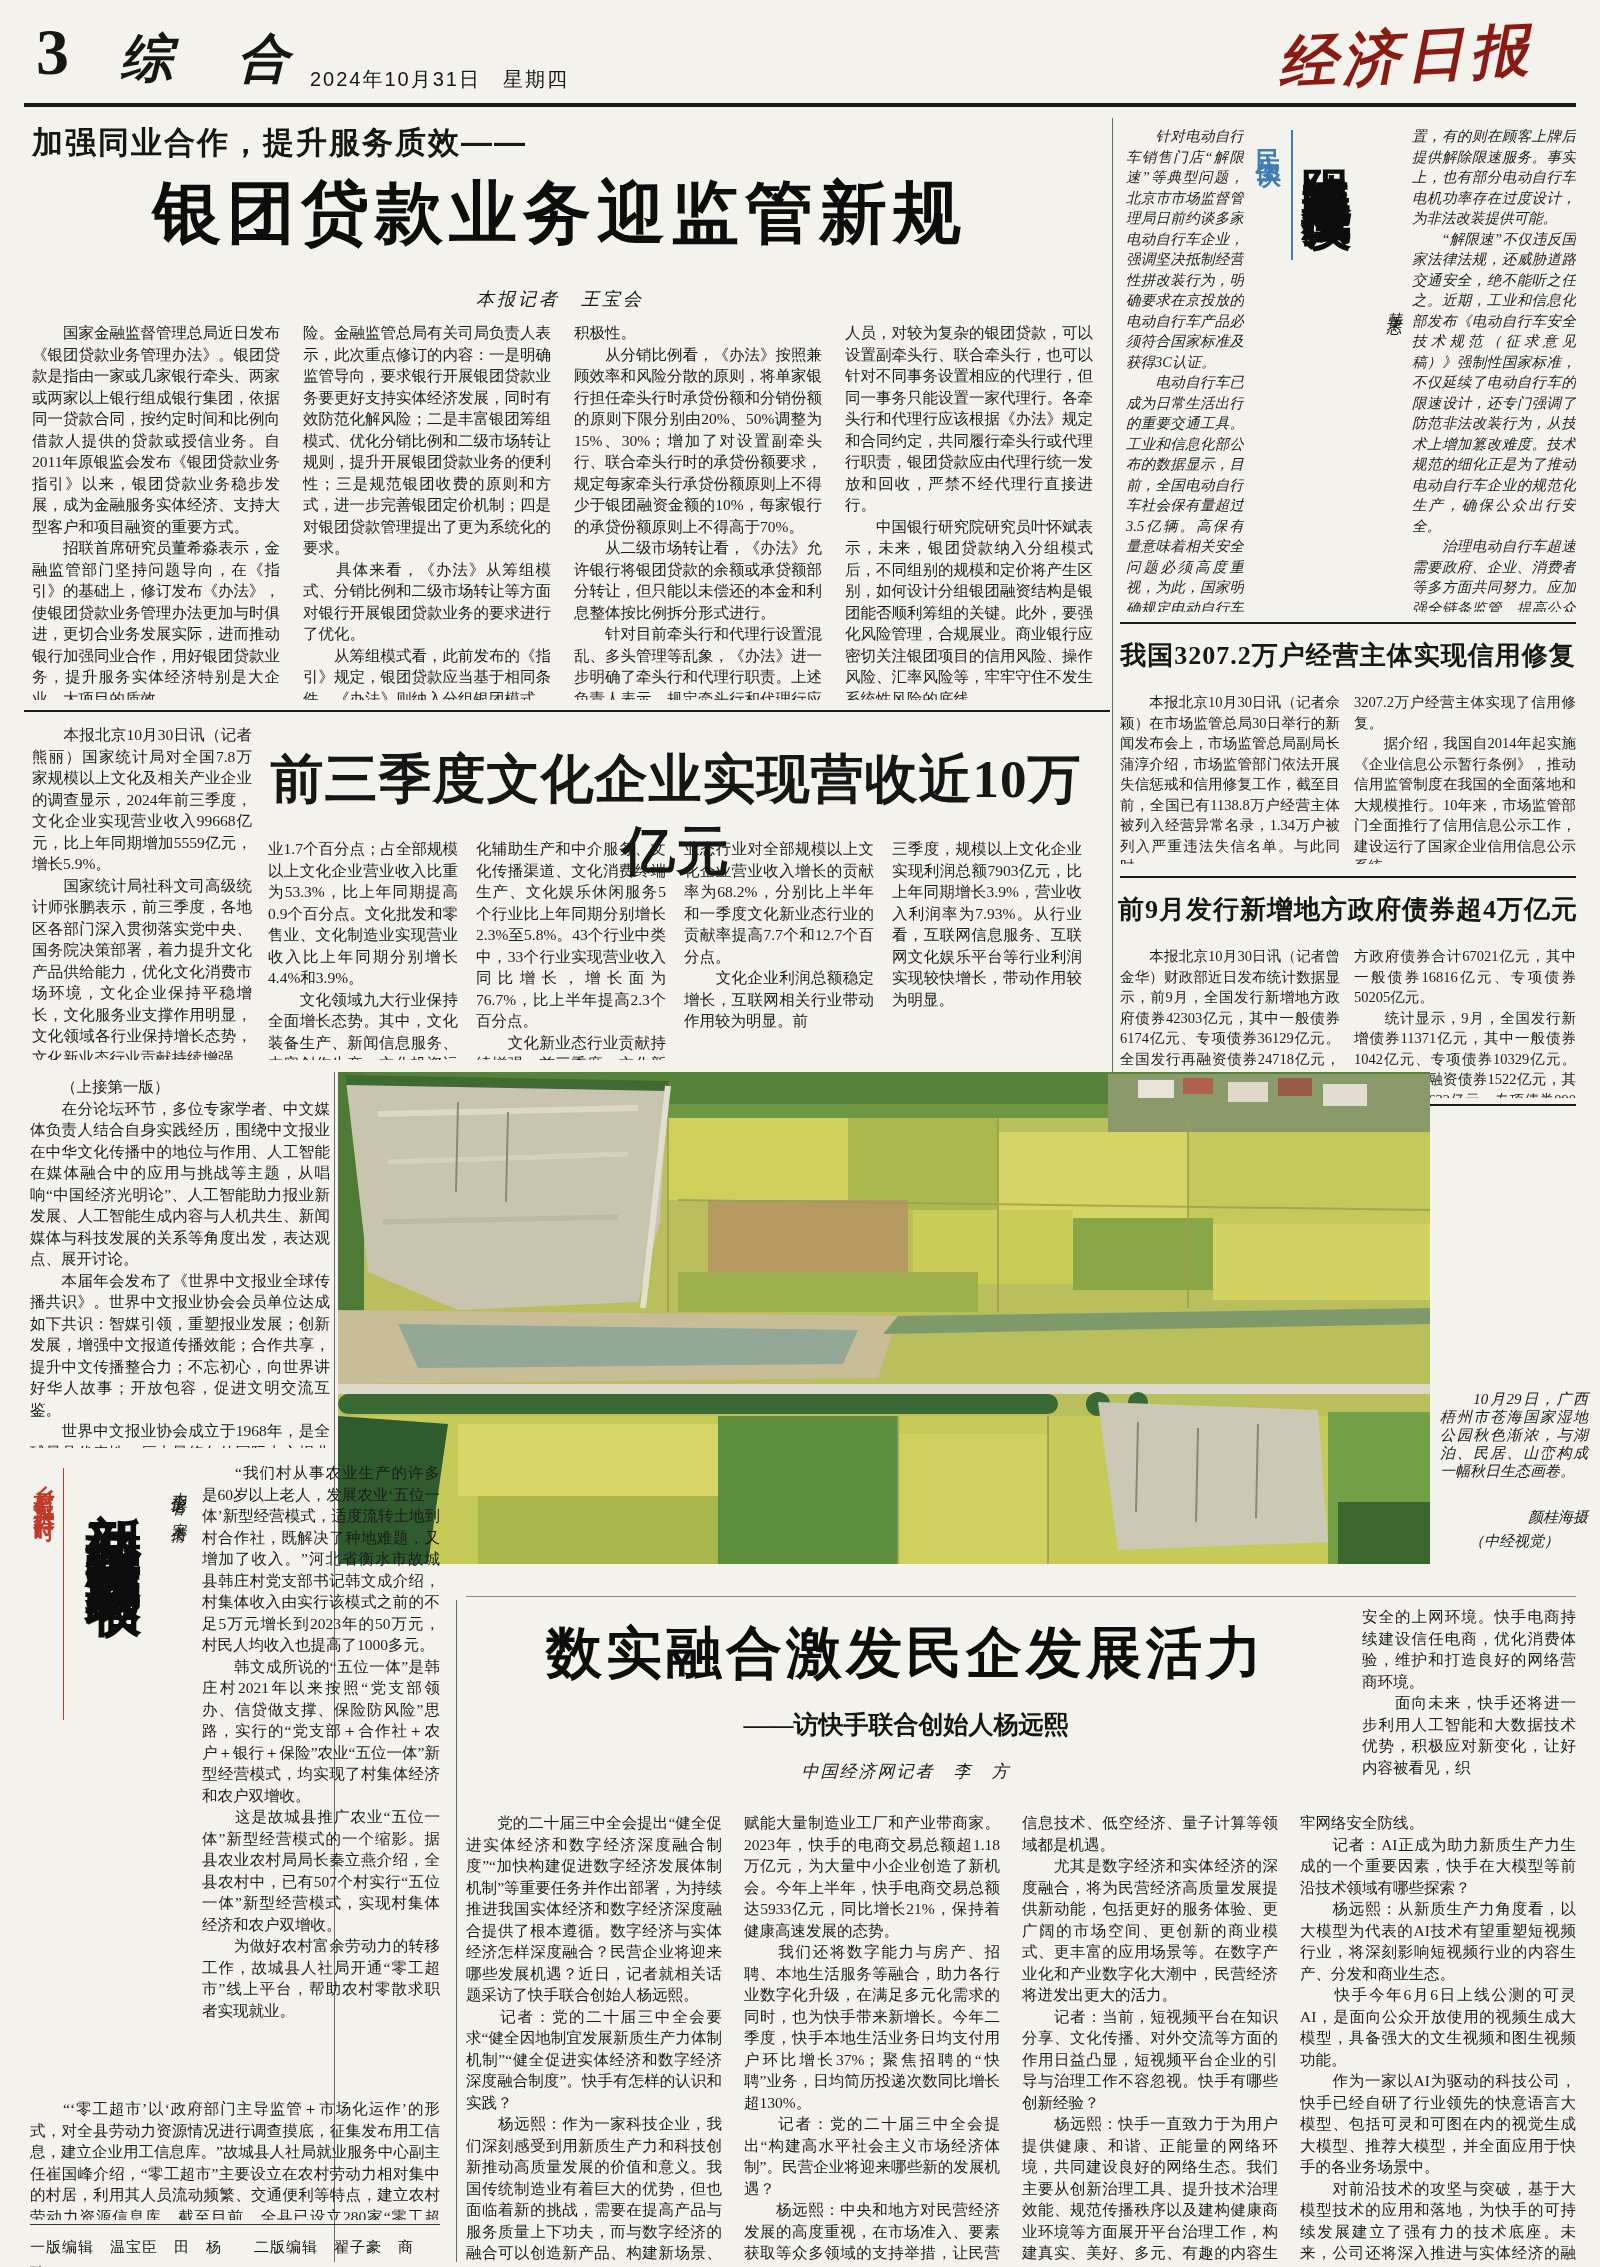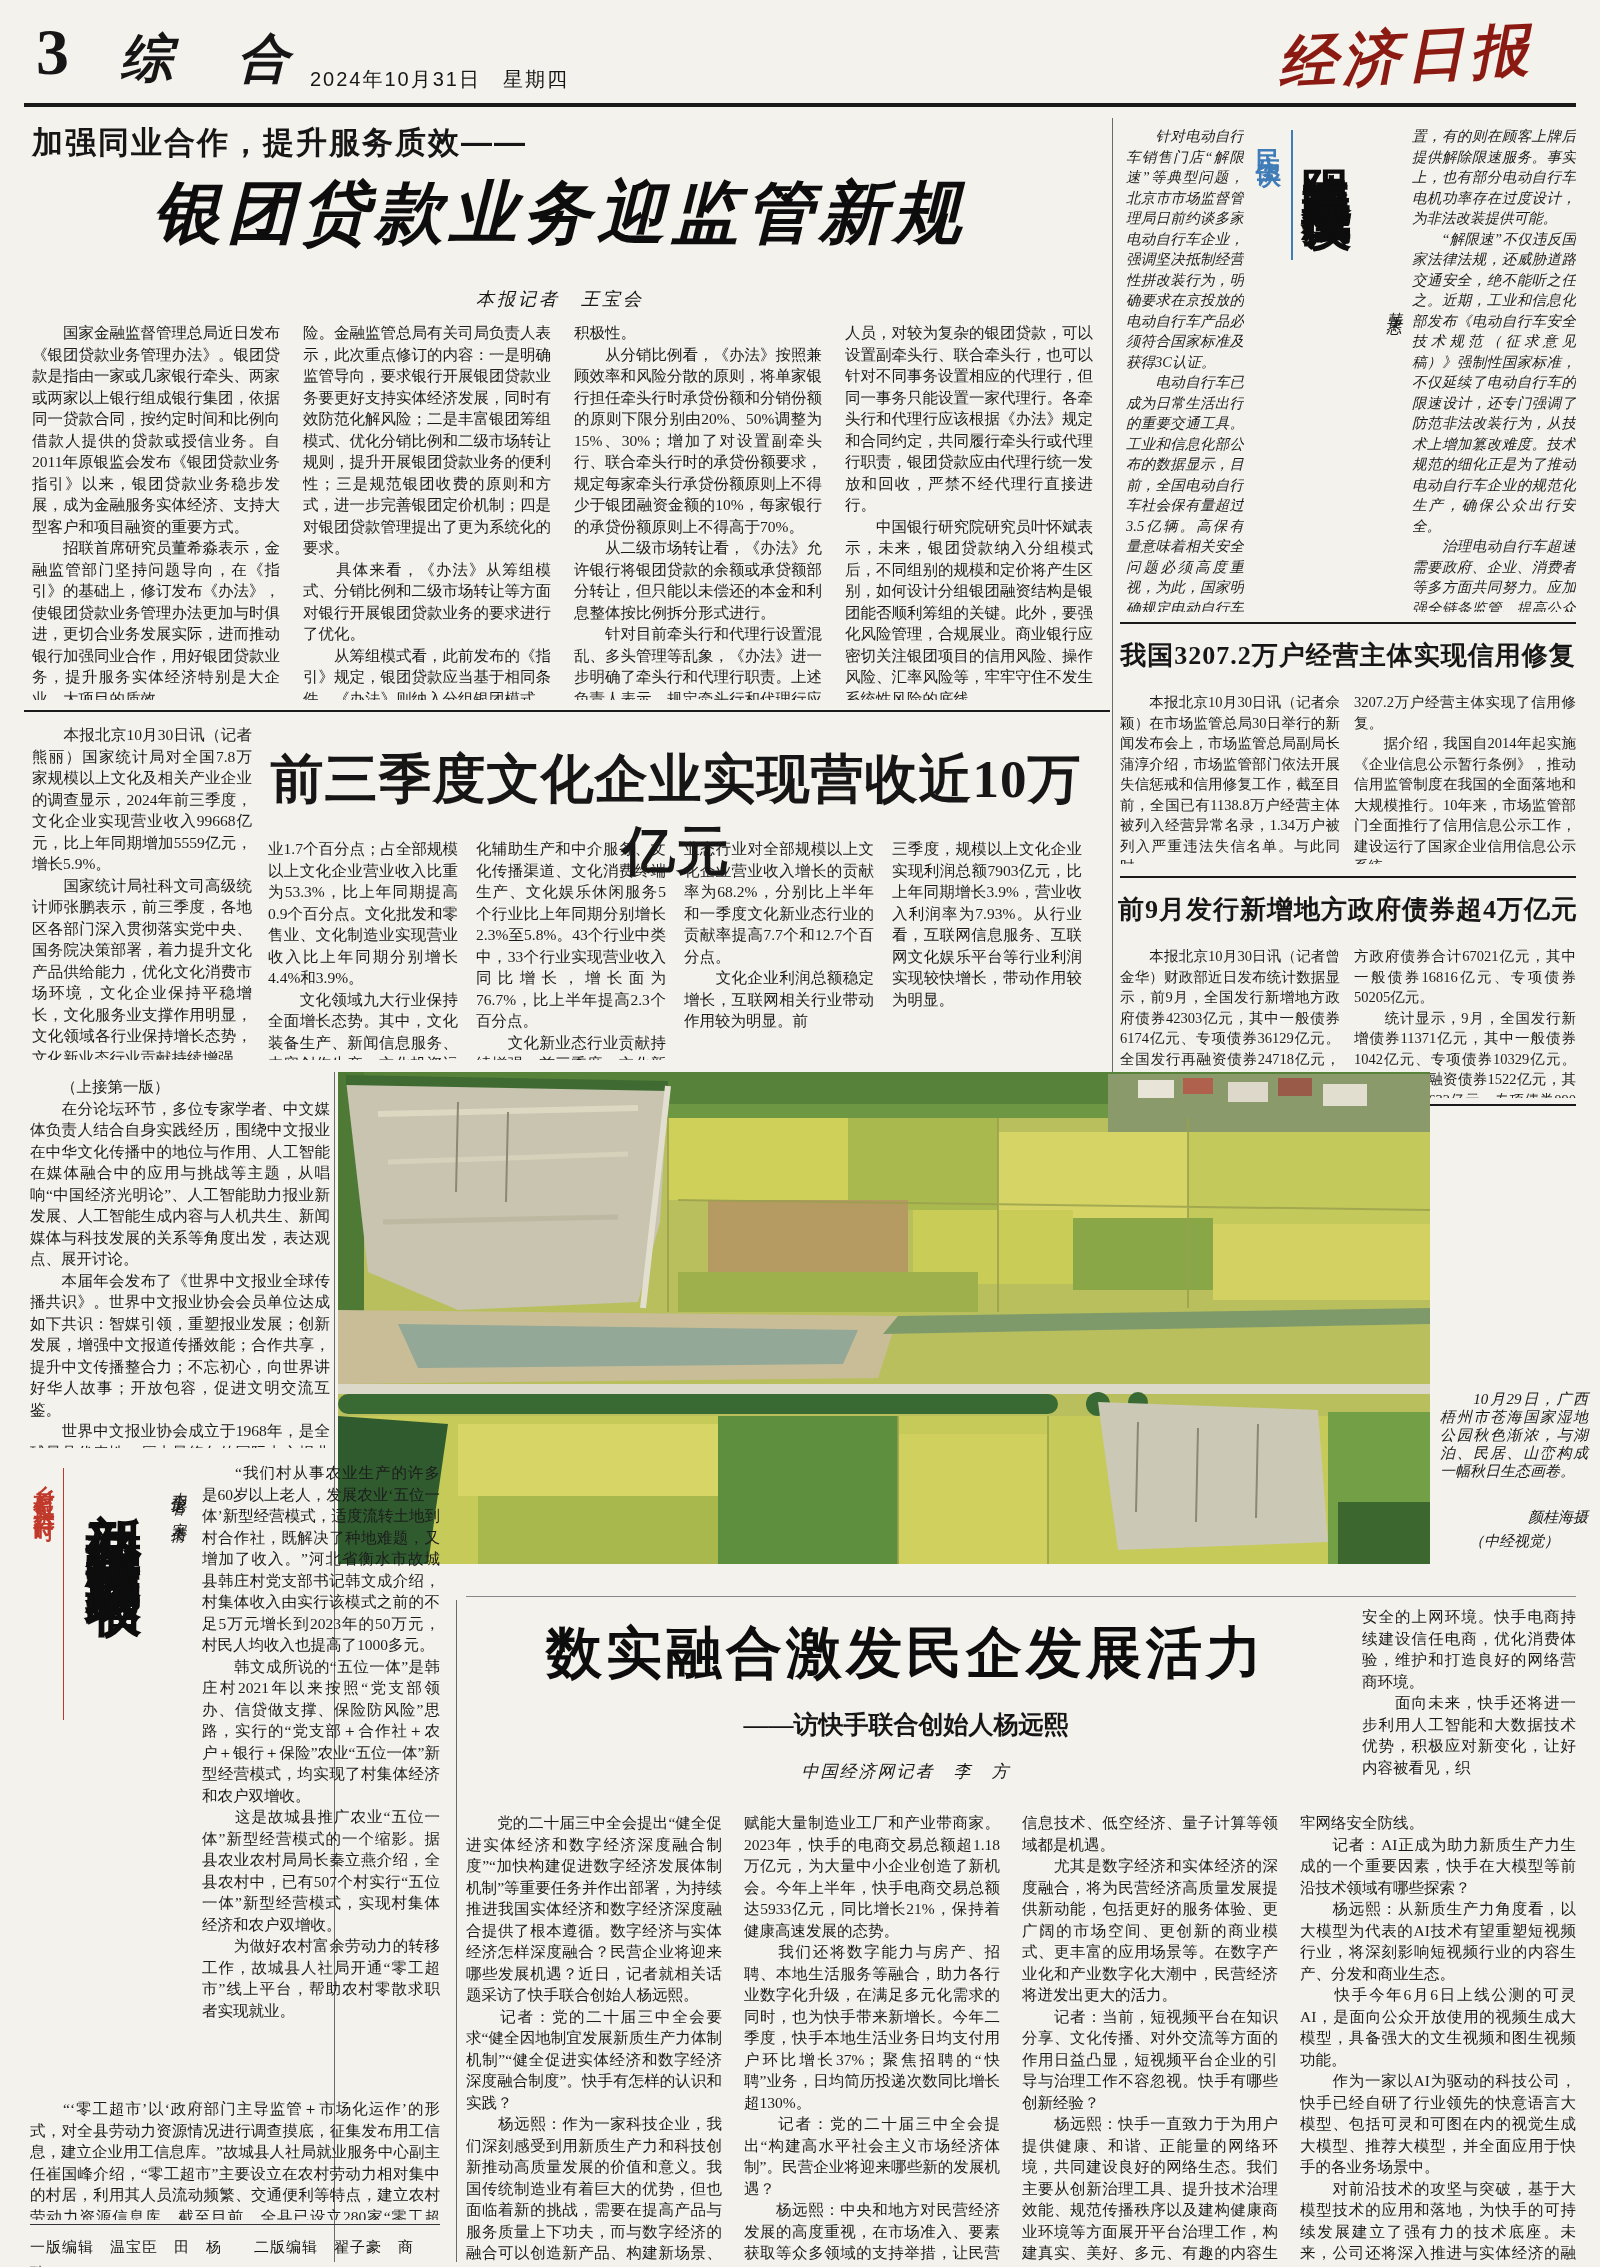--- a/index.html
+++ b/index.html
@@ -57,21 +57,21 @@
 
 <div id="page">
 
   <div class="abs" id="page-number" style="left:36px;top:14px;">3</div>
   <div class="abs" id="section-name" style="left:120px;top:24px;font-style:italic;">综 合</div>
   <div class="abs sans" id="edition-date" style="left:310px;top:66px;">2024年10月31日　星期四</div>
   <div class="abs" id="masthead" style="left:1278px;top:18px;">经济日报</div>
   <div class="abs rule-h" style="left:24px;top:103px;width:1552px;height:4px;"></div>
 
   <div class="abs sans" id="lead-kicker" style="left:32px;top:122px;">加强同业合作，提升服务质效——</div>
-  <div class="abs sans headline center" id="lead-headline" style="left:40px;top:168px;width:1040px;font-style:italic;">银团贷款业务迎监管新规</div>
+  <div class="abs sans headline center" id="lead-headline" style="left:40px;top:168px;width:1040px;">银团贷款业务迎监管新规</div>
   <div class="abs kai center" id="lead-byline" style="left:40px;top:287px;width:1040px;">本报记者　王宝会</div>
   <div class="abs body-text" style="left:32px;top:322px;width:248px;height:378px;">　　国家金融监督管理总局近日发布《银团贷款业务管理办法》。银团贷款是指由一家或几家银行牵头、两家或两家以上银行组成银行集团，依据同一贷款合同，按约定时间和比例向借款人提供的贷款或授信业务。自2011年原银监会发布《银团贷款业务指引》以来，银团贷款业务稳步发展，成为金融服务实体经济、支持大型客户和项目融资的重要方式。
 　　招联首席研究员董希淼表示，金融监管部门坚持问题导向，在《指引》的基础上，修订发布《办法》，使银团贷款业务管理办法更加与时俱进，更切合业务发展实际，进而推动银行加强同业合作，用好银团贷款业务，提升服务实体经济特别是大企业、大项目的质效。
 　　《办法》兼顾业务规范和防范风</div>
   <div class="abs body-text" style="left:303px;top:322px;width:248px;height:378px;">险。金融监管总局有关司局负责人表示，此次重点修订的内容：一是明确监管导向，要求银行开展银团贷款业务要更好支持实体经济发展，同时有效防范化解风险；二是丰富银团筹组模式、优化分销比例和二级市场转让规则，提升开展银团贷款业务的便利性；三是规范银团收费的原则和方式，进一步完善银团定价机制；四是对银团贷款管理提出了更为系统化的要求。
 　　具体来看，《办法》从筹组模式、分销比例和二级市场转让等方面对银行开展银团贷款业务的要求进行了优化。
 　　从筹组模式看，此前发布的《指引》规定，银团贷款应当基于相同条件，《办法》则纳入分组银团模式，改变了当前银团模式较为单一的现状，提升银行开展银团贷款业务的</div>
   <div class="abs body-text" style="left:574px;top:322px;width:248px;height:378px;">积极性。
 　　从分销比例看，《办法》按照兼顾效率和风险分散的原则，将单家银行担任牵头行时承贷份额和分销份额的原则下限分别由20%、50%调整为15%、30%；增加了对设置副牵头行、联合牵头行时的承贷份额要求，规定每家牵头行承贷份额原则上不得少于银团融资金额的10%，每家银行的承贷份额原则上不得高于70%。
 　　从二级市场转让看，《办法》允许银行将银团贷款的余额或承贷额部分转让，但只能以未偿还的本金和利息整体按比例拆分形式进行。

